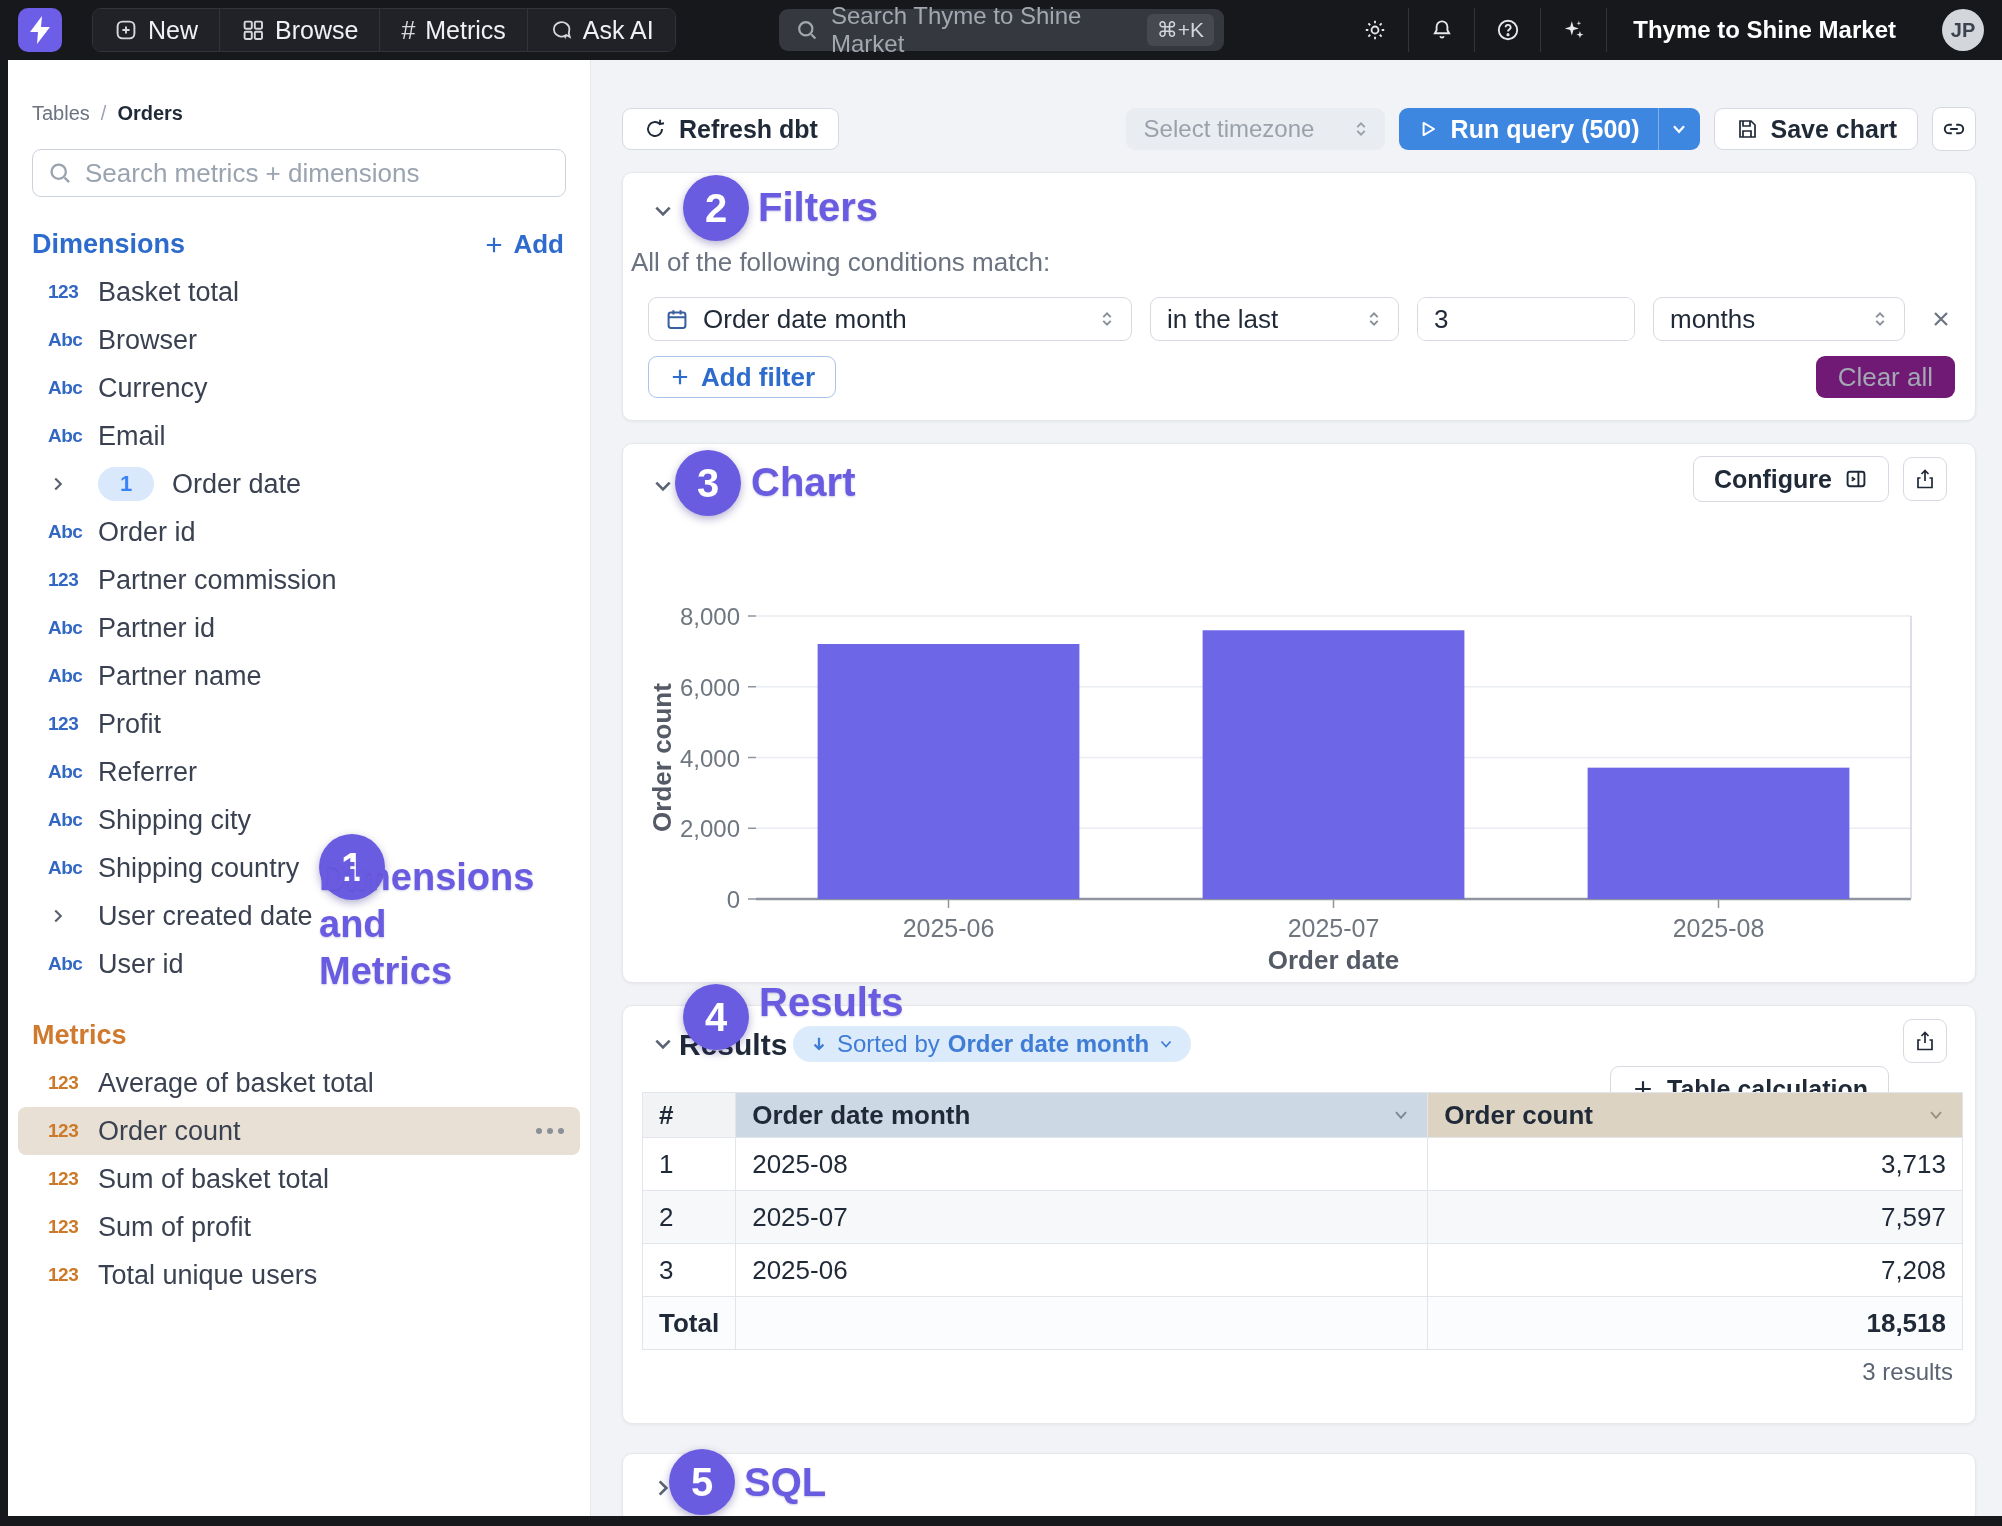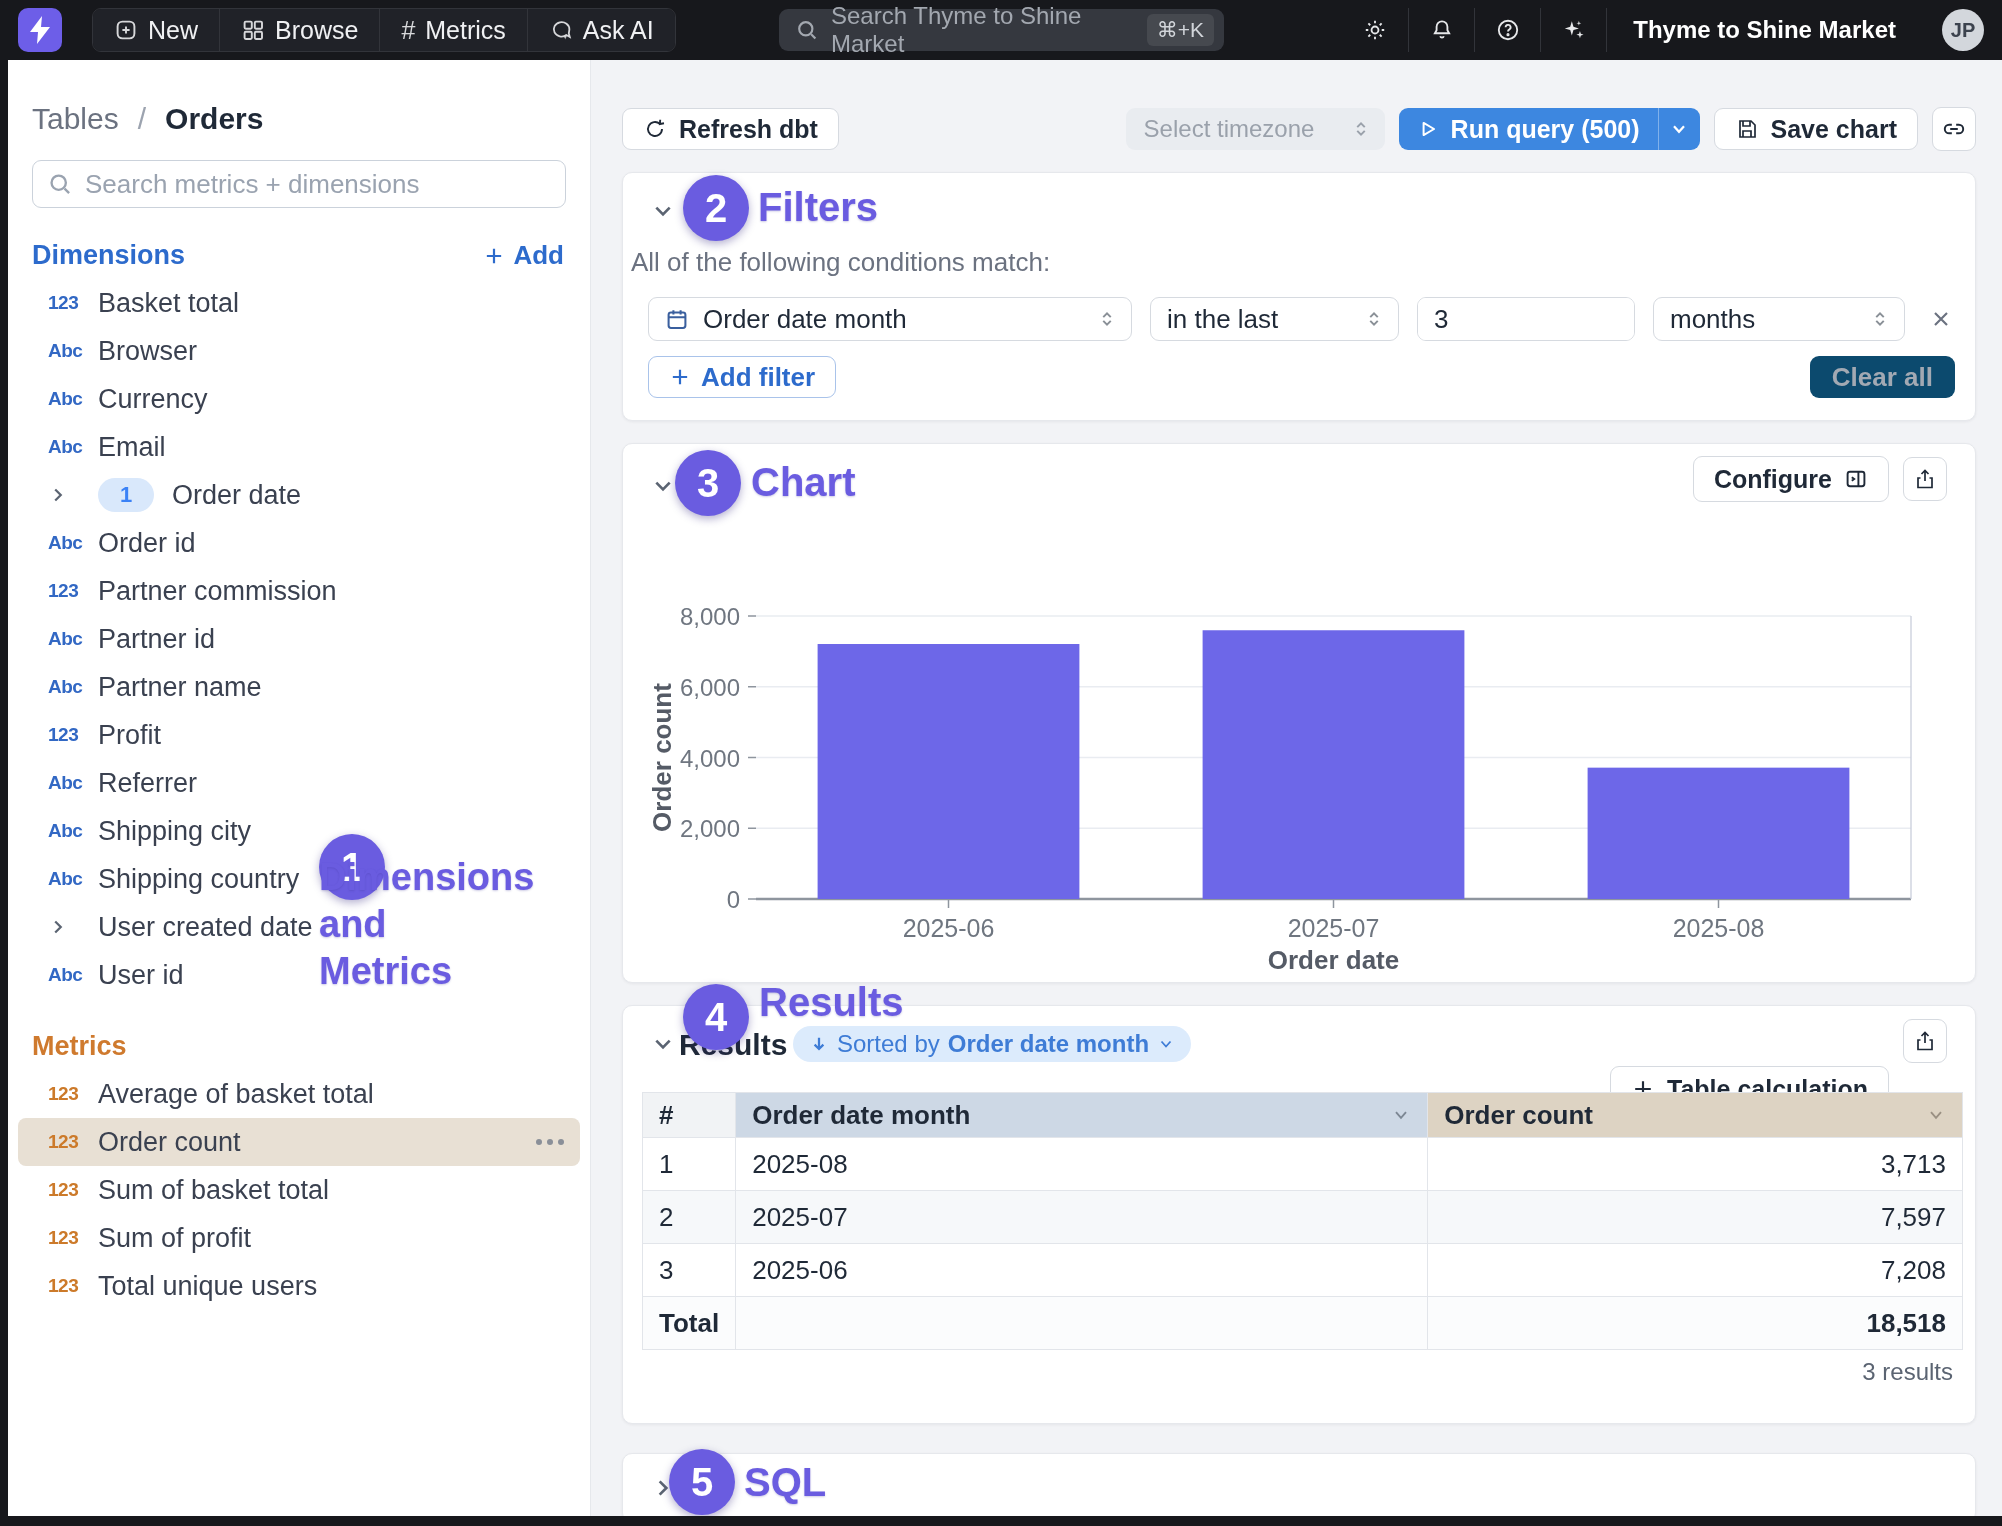--- a/index.html
+++ b/index.html
@@ -30,21 +30,21 @@
   .projectbtn { height:44px; padding:0 26px; display:flex; align-items:center; background:transparent;
                 border:none; border-left:1px solid #32343a; color:#fff; font-size:24px; font-weight:700;
                 font-family:inherit; cursor:pointer; white-space:nowrap; }
   .avatar { width:42px; height:42px; border-radius:50%; background:#d3d7dc; color:#3c434e;
             font-size:20px; font-weight:700; display:flex; align-items:center; justify-content:center;
             margin-left:20px; cursor:pointer; }
 
   
   .sidebar { position:absolute; left:8px; top:60px; width:583px; bottom:10px; background:#ffffff;
              border-right:1px solid #e6e8ec; }
-  .crumbs { padding:42px 24px 0 24px; font-size:30px; display:flex; gap:19px; align-items:baseline; }
+  .crumbs { padding:42px 24px 0 24px; font-size:20px; display:flex; gap:11px; align-items:baseline; }
   .crumb-gray { color:#6b7280; } .crumb-sep { color:#9ca3af; }
   .crumb-dark { color:#1f2937; font-weight:700; }
   .side-search { margin:24px 24px 0 24px; height:48px; border:1px solid #cbd2db; border-radius:9px;
                  display:flex; align-items:center; gap:12px; padding:0 14px; }
   .side-search input { border:none; outline:none; flex:1; font-size:26px; font-family:inherit;
                        color:#374151; background:transparent; }
   .side-search input::placeholder { color:#9aa3b0; }
   .grouphead { display:flex; align-items:center; justify-content:space-between;
                margin:32px 26px 8px 24px; }
   .grouphead .gtitle { font-size:27px; font-weight:700; }
@@ -103,23 +103,23 @@
   .w-field{ width:484px; gap:14px; } .w-op{ width:249px; } .w-unit{ width:252px; }
   .numbox { width:218px; height:44px; border:1px solid #d6dae0; border-radius:9px; background:#fff;
             display:flex; overflow:hidden; }
   .numbox input { flex:1; border:none; outline:none; font-size:26px; font-family:inherit; color:#1f2937;
                   padding:0 16px; }
   .xremove { background:none; border:none; cursor:pointer; margin-left:6px; display:flex; }
   .addfilter { position:absolute; top:183px; left:25px; height:42px; border:1px solid #a9c3ea;
                border-radius:9px; background:#fff; color:#2d6bcc; font-size:26px; font-weight:600;
                font-family:inherit; display:inline-flex; align-items:center; gap:10px; padding:0 20px;
                cursor:pointer; }
-  .clearall { position:absolute; top:183px; right:20px; height:42px; background:#0c4a6e; border:none;
+  .clearall { position:absolute; top:183px; right:20px; height:42px; background:#701a75; border:none;
               border-radius:9px; color:#a2a9b3; font-size:26px; font-family:inherit; padding:0 22px;
-              cursor:default;font-weight:bold; }
+              cursor:default; }
 
   
   .chart-card { top:383px; height:540px; }
   .cfg-btn { position:absolute; top:12px; right:86px; height:46px; }
   .share-chart { position:absolute; top:13px; right:28px; }
   .chartsvg { position:absolute; left:18px; top:115px; }
   .chartsvg text { font-family:"Liberation Sans","DejaVu Sans",sans-serif; }
 
   
   .results-card { top:945px; height:419px; }

